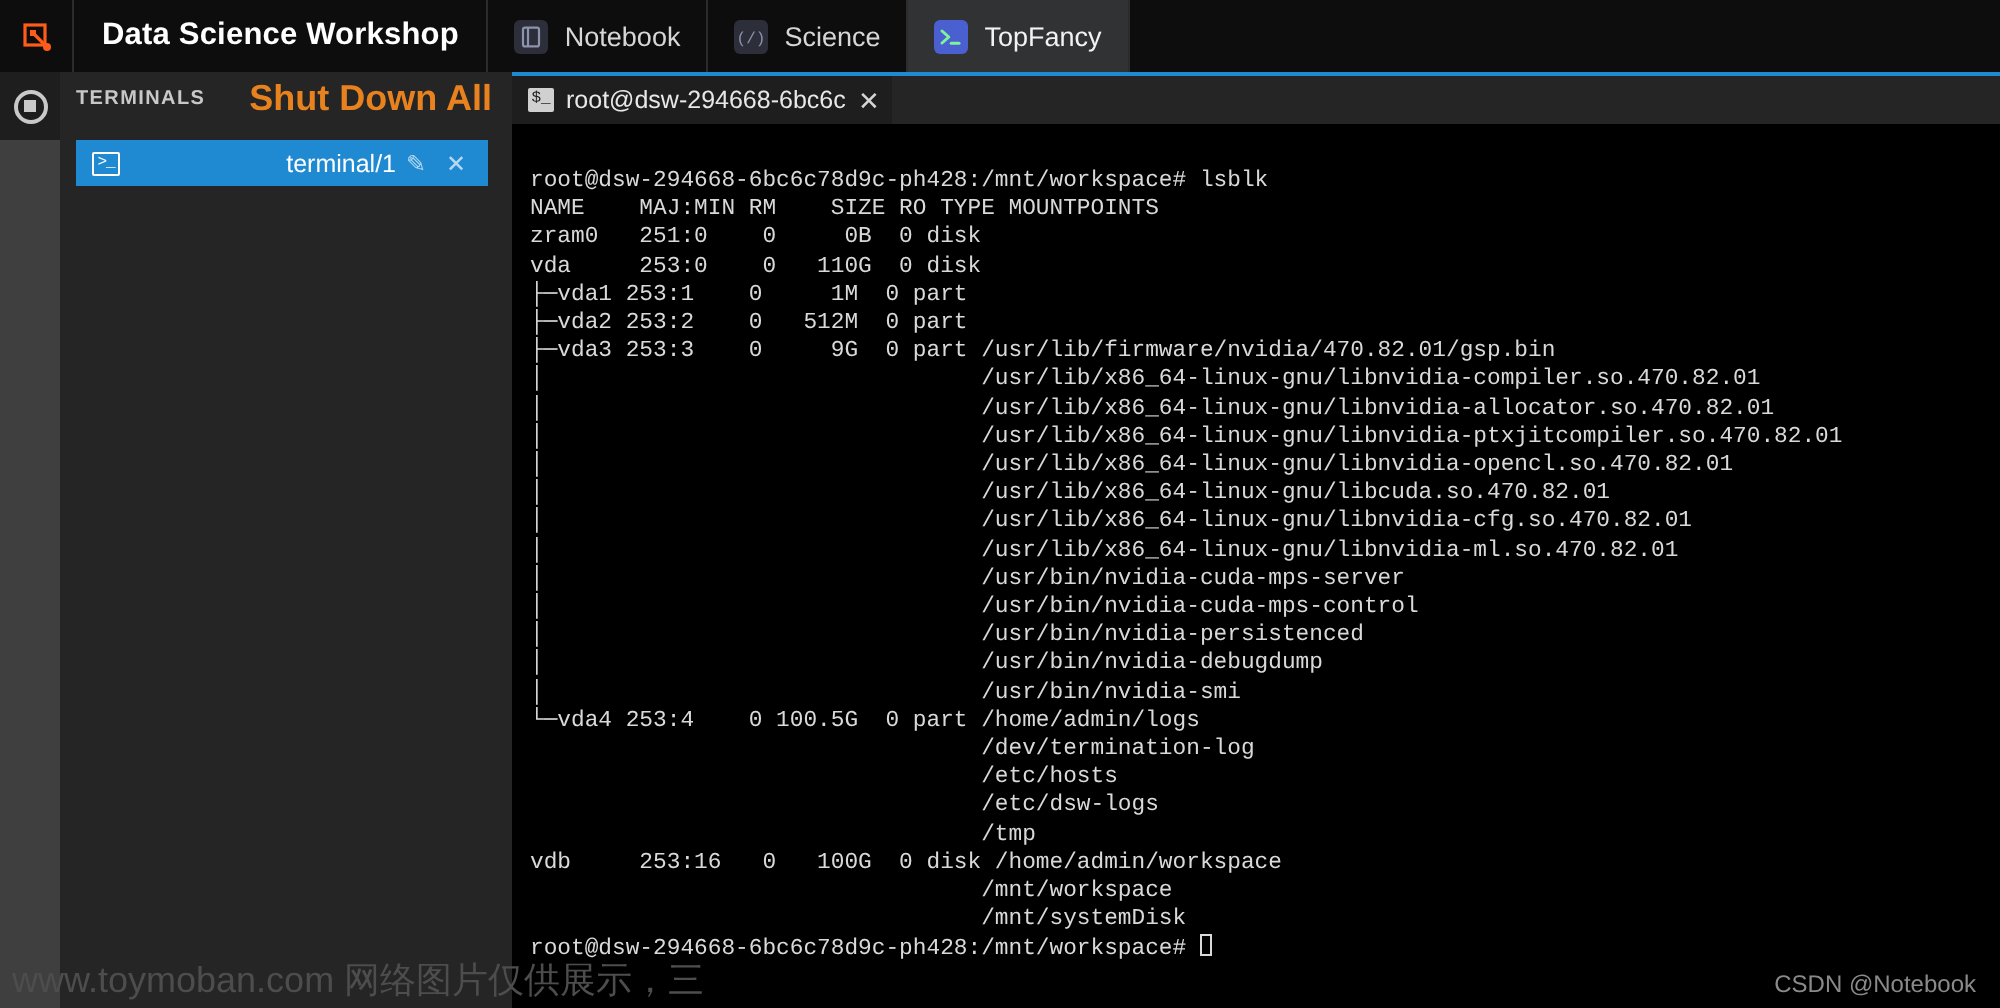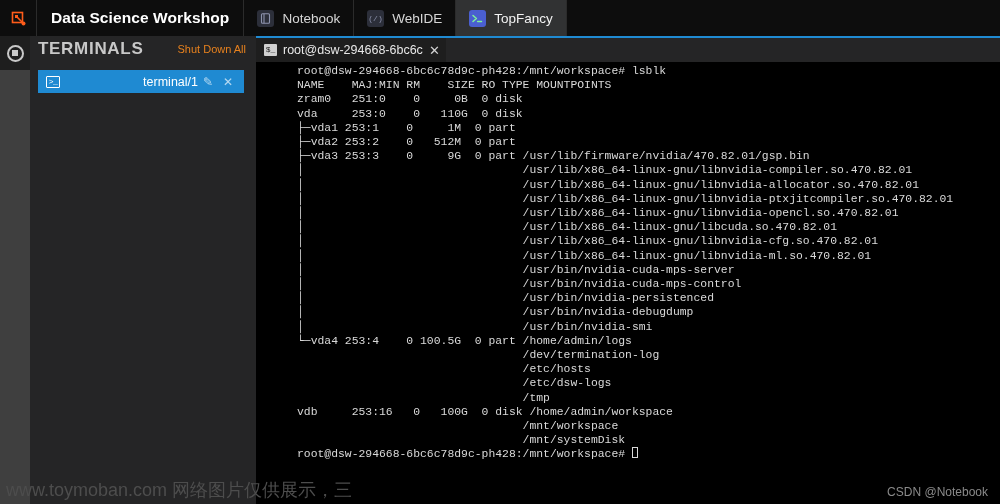--- a/index.html
+++ b/index.html
@@ -133,28 +133,28 @@
   .sidebar-header {
     height: 26px;
     display: flex;
     align-items: center;
     justify-content: space-between;
     padding: 0 10px 0 8px;
     box-sizing: border-box;
   }
   .sidebar-header-title {
     color: #c8c8c8;
-    font-size: 17px;
+    font-size: 10px;
     font-weight: bold;
     letter-spacing: 0.7px;
   }
   .sidebar-header-action {
     color: #e8821e;
-    font-size: 11px;
-    font-weight: normal;
+    font-size: 18px;
+    font-weight: bold;
     cursor: pointer;
   }
   .sidebar-body {
     height: 442px;
     background: #252526;
     padding-top: 8px;
     box-sizing: border-box;
   }
   .term-item {
     height: 23px;
@@ -252,28 +252,27 @@
   }
   .term-screen {
     position: absolute;
     left: 0; top: 26px;
     width: 744px; height: 442px;
     background: #000000;
     overflow: hidden;
   }
   .term-text {
     position: absolute;
-    left: 9px; top: 2px;
+    left: 9px; top: 22px;
     color: #d9d9d9;
     font-family: "Liberation Mono", "DejaVu Sans Mono", monospace;
     font-size: 11.4px;
     line-height: 14.2px;
     white-space: pre;
     letter-spacing: 0px;
-    margin-left: 32px;
   }
   .cursor-blk {
     display: inline-block;
     width: 6px;
     height: 11px;
     border: 1px solid #d9d9d9;
     box-sizing: border-box;
     vertical-align: -1px;
   }
 
@@ -328,21 +327,21 @@
       </span>
       <span class="nav-tab-label">Notebook</span>
     </div>
 
     <div class="nav-tab">
       <span class="tab-ico webide">
         <svg width="13" height="11" viewBox="0 0 13 11" aria-hidden="true">
           <text x="6.5" y="8.4" font-family="Liberation Mono, monospace" font-size="8" fill="#8d93ad" text-anchor="middle">(/)</text>
         </svg>
       </span>
-      <span class="nav-tab-label">WebIDE</span>
+      <span class="nav-tab-label">Science</span>
     </div>
 
     <div class="nav-tab active">
       <span class="tab-ico terminal">
         <svg width="13" height="11" viewBox="0 0 13 11" aria-hidden="true">
           <path d="M2 2.5 L5.4 5.5 L2 8.5" fill="none" stroke="#7ff29a" stroke-width="1.5" stroke-linecap="round" stroke-linejoin="round"></path>
           <line x1="6.6" y1="8.6" x2="10.5" y2="8.6" stroke="#7ff29a" stroke-width="1.5" stroke-linecap="round"></line>
         </svg>
       </span>
       <span class="nav-tab-label">TopFancy</span>

